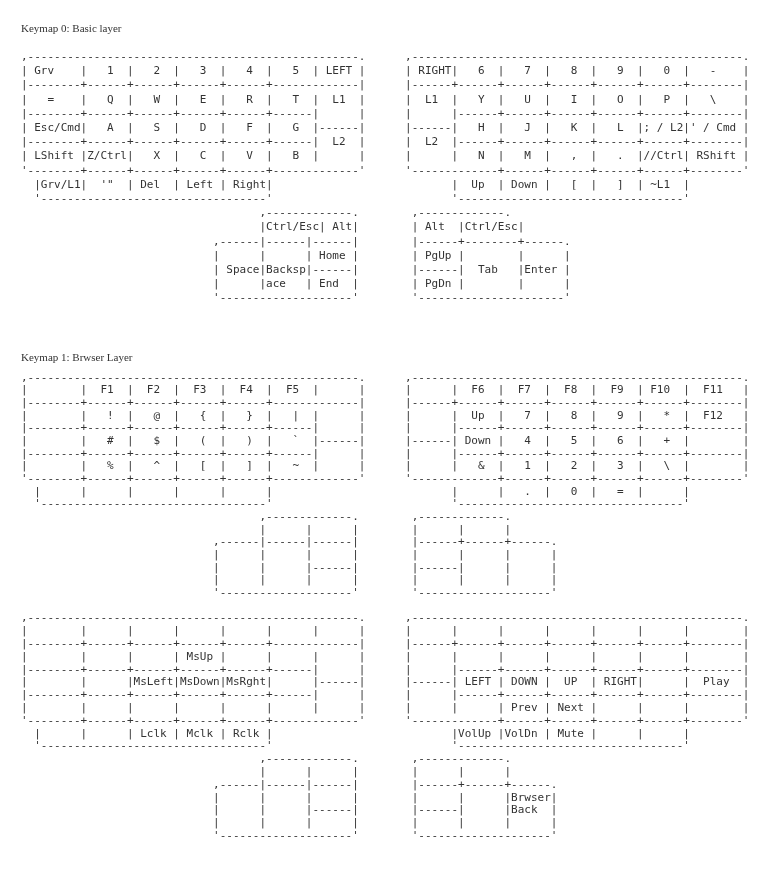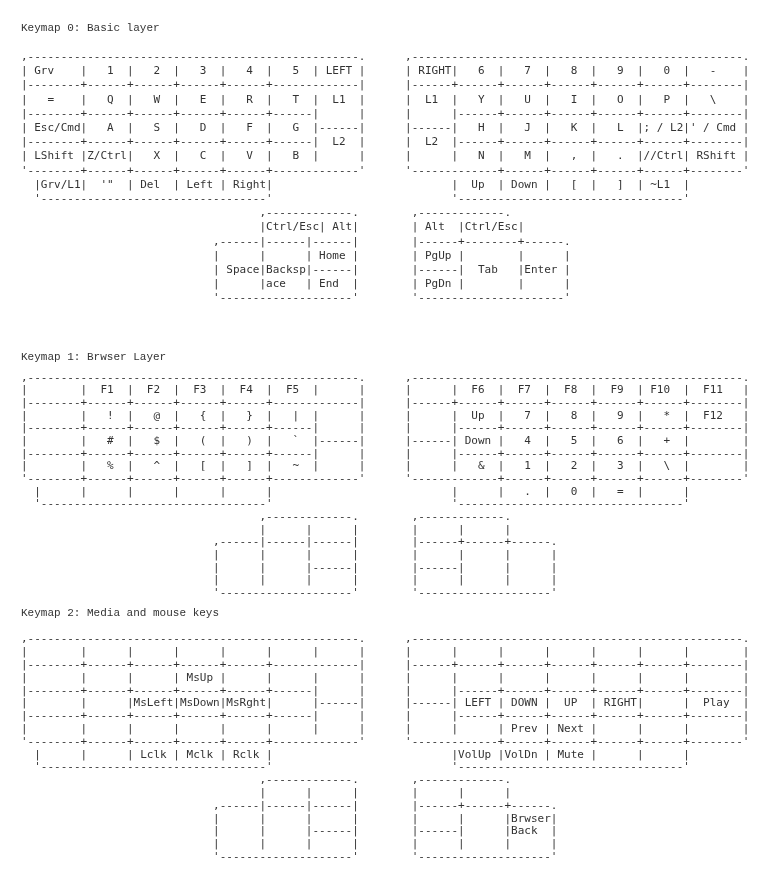--- a/index.html
+++ b/index.html
@@ -7,21 +7,21 @@
     width: 765px;
     height: 883px;
     background: #ffffff;
     overflow: hidden;
     font-family: "DejaVu Sans Mono", "Liberation Mono", monospace;
   }
   .doc {
     padding: 21px 0 0 21px;
   }
   .km-title {
-    font-family: Liberation Mono, monospace;
+    font-family: Liberation Serif, serif;
     font-size: 11px;
     line-height: 14px;
     white-space: pre;
   }
   pre.km-art {
     margin: 0;
     font-family: "DejaVu Sans Mono", "Liberation Mono", monospace;
     font-size: 11px;
     white-space: pre;
   }
@@ -75,21 +75,20 @@
                                     ,-------------.        ,-------------.
                                     |      |      |        |      |      |
                              ,------|------|------|        |------+------+------.
                              |      |      |      |        |      |      |      |
                              |      |      |------|        |------|      |      |
                              |      |      |      |        |      |      |      |
                              '--------------------'        '--------------------'</pre>
   </div>
 
   <div class="section section-2">
-    <div class="km-title">Keymap 2: Media and mouse keys</div>
     <pre class="km-art">,--------------------------------------------------.      ,--------------------------------------------------.
 |        |      |      |      |      |      |      |      |      |      |      |      |      |      |        |
 |--------+------+------+------+------+-------------|      |------+------+------+------+------+------+--------|
 |        |      |      | MsUp |      |      |      |      |      |      |      |      |      |      |        |
 |--------+------+------+------+------+------|      |      |      |------+------+------+------+------+--------|
 |        |      |MsLeft|MsDown|MsRght|      |------|      |------| LEFT | DOWN |  UP  | RIGHT|      |  Play  |
 |--------+------+------+------+------+------|      |      |      |------+------+------+------+------+--------|
 |        |      |      |      |      |      |      |      |      |      | Prev | Next |      |      |        |
 '--------+------+------+------+------+-------------'      '-------------+------+------+------+------+--------'
   |      |      | Lclk | Mclk | Rclk |                           |VolUp |VolDn | Mute |      |      |

